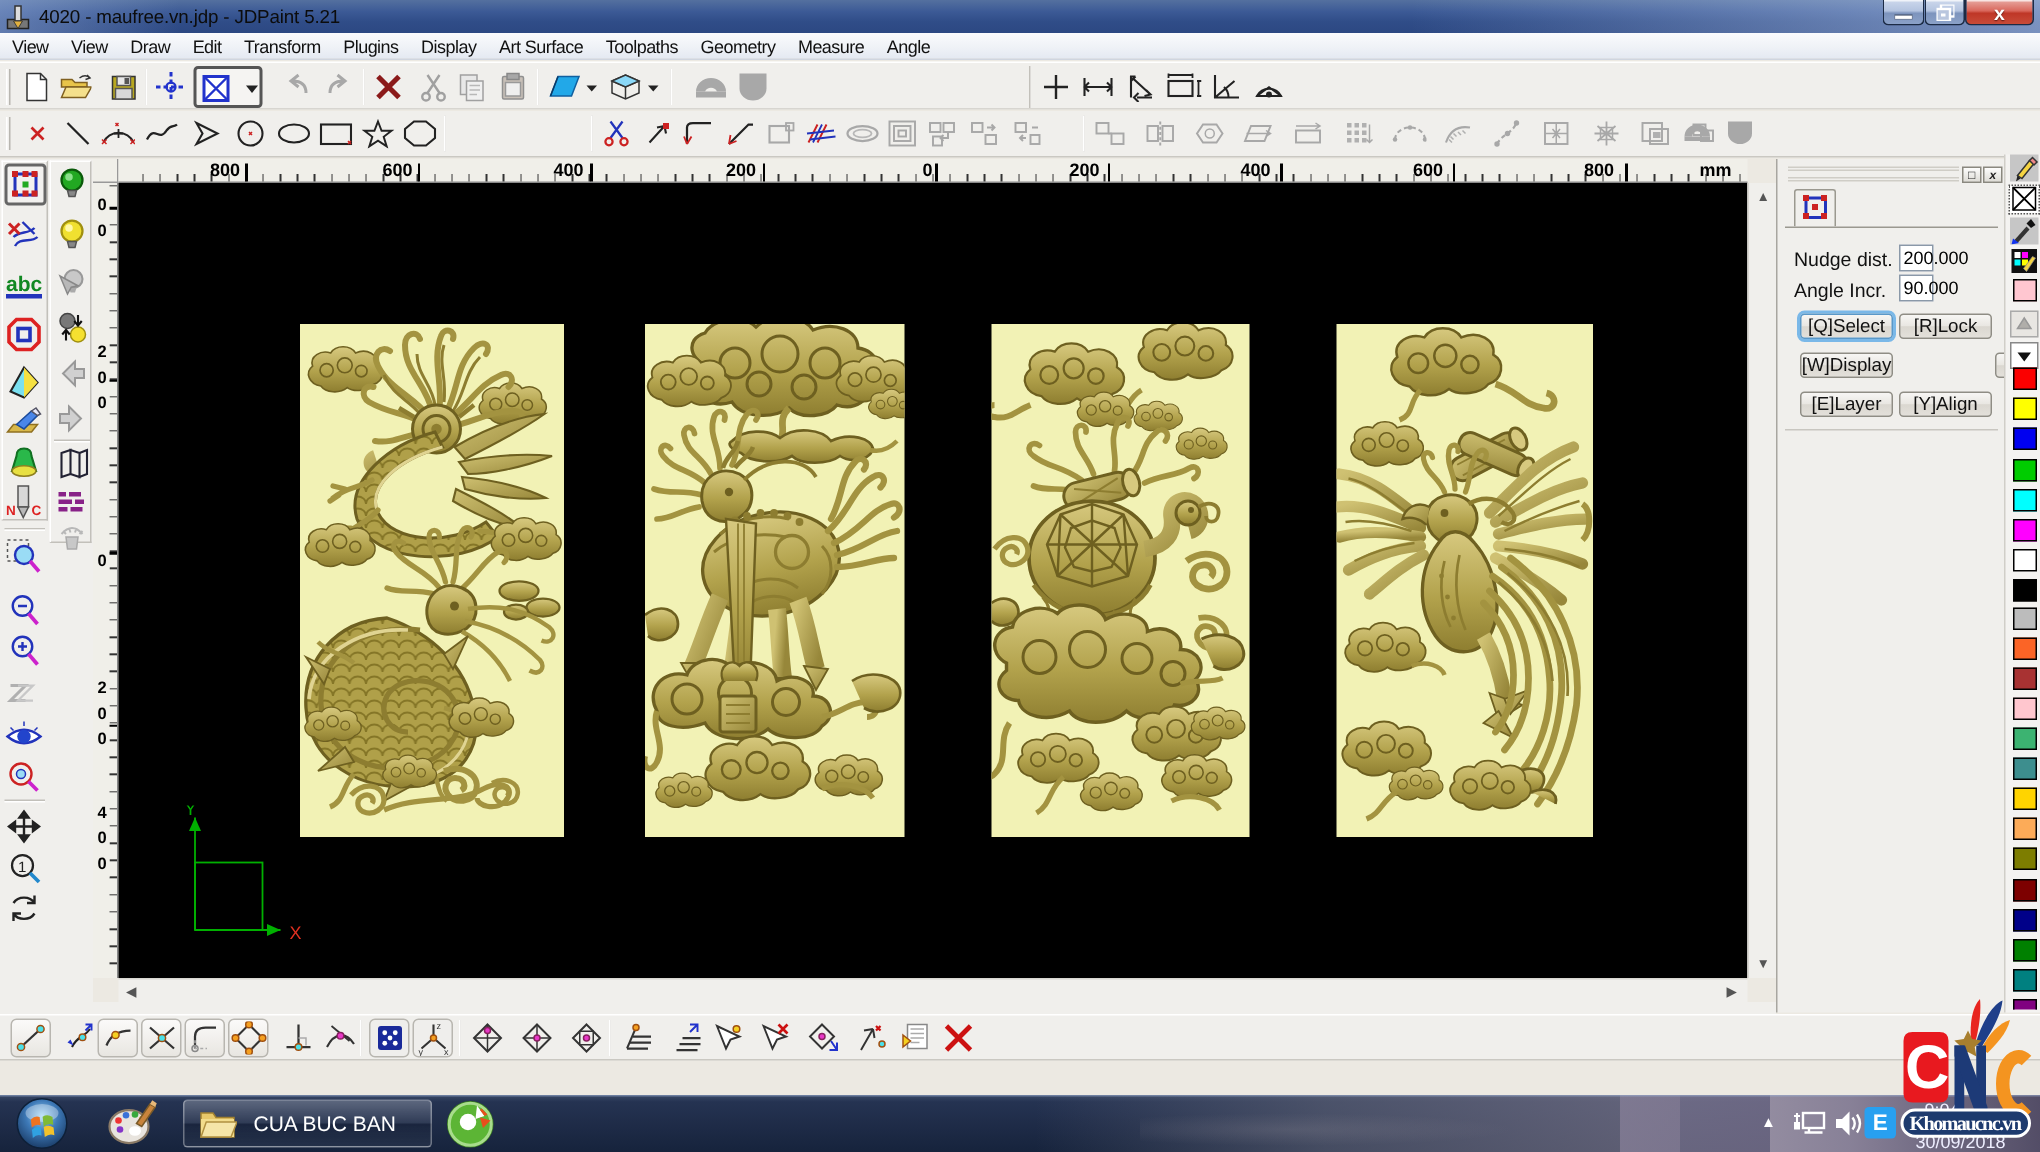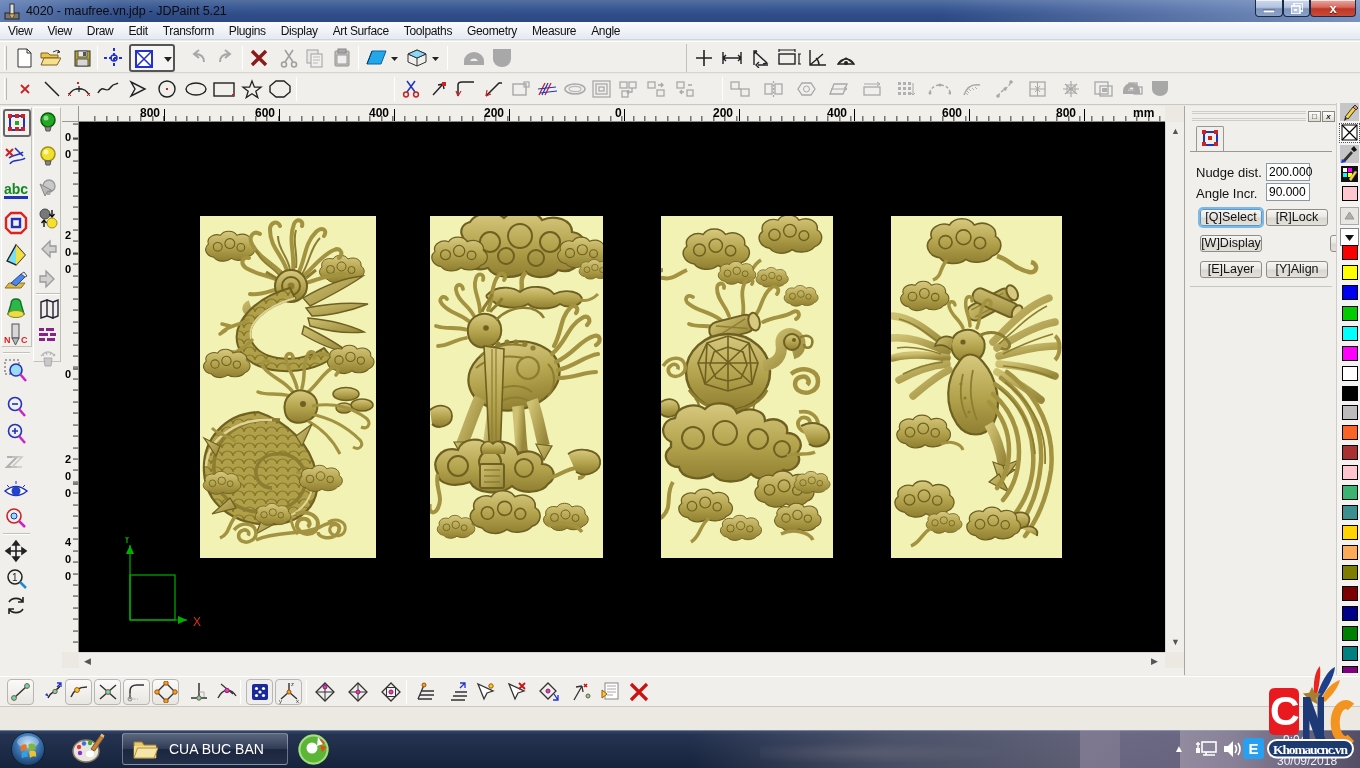--- a/index.html
+++ b/index.html
@@ -38,21 +38,21 @@
 #vscroll{left:1165px;top:122px;width:19px;height:530px;background:#f0efec;border-left:1px solid #d8d6d0}
 #hscroll{left:79px;top:652px;width:1086px;height:16px;background:#f0efec;border-top:1px solid #d8d6d0}
 .sarrow{position:absolute;font-size:9px;color:#555;line-height:1}
 
 #rpanel{left:1184px;top:106px;width:152px;height:569px;background:#f0efec;border-left:1px solid #a8a6a0}
 #rptitle{left:1192px;top:111px;width:114px;height:10px;border-top:3px double #cfcdc6;border-bottom:3px double #cfcdc6}
 .minibtn{position:absolute;top:111px;width:13px;height:11px;background:linear-gradient(180deg,#fdfdfc,#dedcd6);border:1px solid #8a887f;font-size:8px;font-weight:bold;color:#222;text-align:center;line-height:9px}
 #rptab{left:1196px;top:126px;width:28px;height:25px;background:#f0efec;border:1px solid #9a988f;border-bottom:none;border-radius:2px 2px 0 0}
 #rptabline{left:1190px;top:151px;width:142px;height:1px;background:#9a988f}
 .rlabel{position:absolute;font-size:13px;color:#111}
-.rinput{position:absolute;width:44px;height:18px;background:#fff;border:1px solid #8a98a8;font-size:12px;color:#000;padding:1px 2px;line-height:14px}
+.rinput{position:absolute;width:23px;height:18px;background:#fff;border:1px solid #8a98a8;font-size:12px;color:#000;padding:1px 2px;line-height:14px}
 .rbtn{position:absolute;width:62px;height:17px;background:linear-gradient(180deg,#f7f6f4 0%,#e9e7e2 48%,#dad7d0 52%,#e3e0da 100%);border:1px solid #8f8d85;border-radius:3px;font-size:12.5px;color:#111;text-align:center;line-height:15px}
 .rbtn.sel{box-shadow:0 0 0 2px #7ab8e8;border-color:#5a98c8}
 
 #cstrip{left:1336px;top:103px;width:24px;height:572px;background:#f4f3f1;border-left:1px solid #d0cec8}
 .cw{position:absolute;left:1342px;width:16px;height:15px;border:1px solid #000}
 .cwb{position:absolute;left:1340px;width:19px;height:18px}
 
 #ltool{left:0px;top:106px;width:62px;height:570px;background:#f0efec}
 .lic{position:absolute;width:26px;height:26px;display:flex;align-items:center;justify-content:center}
 

